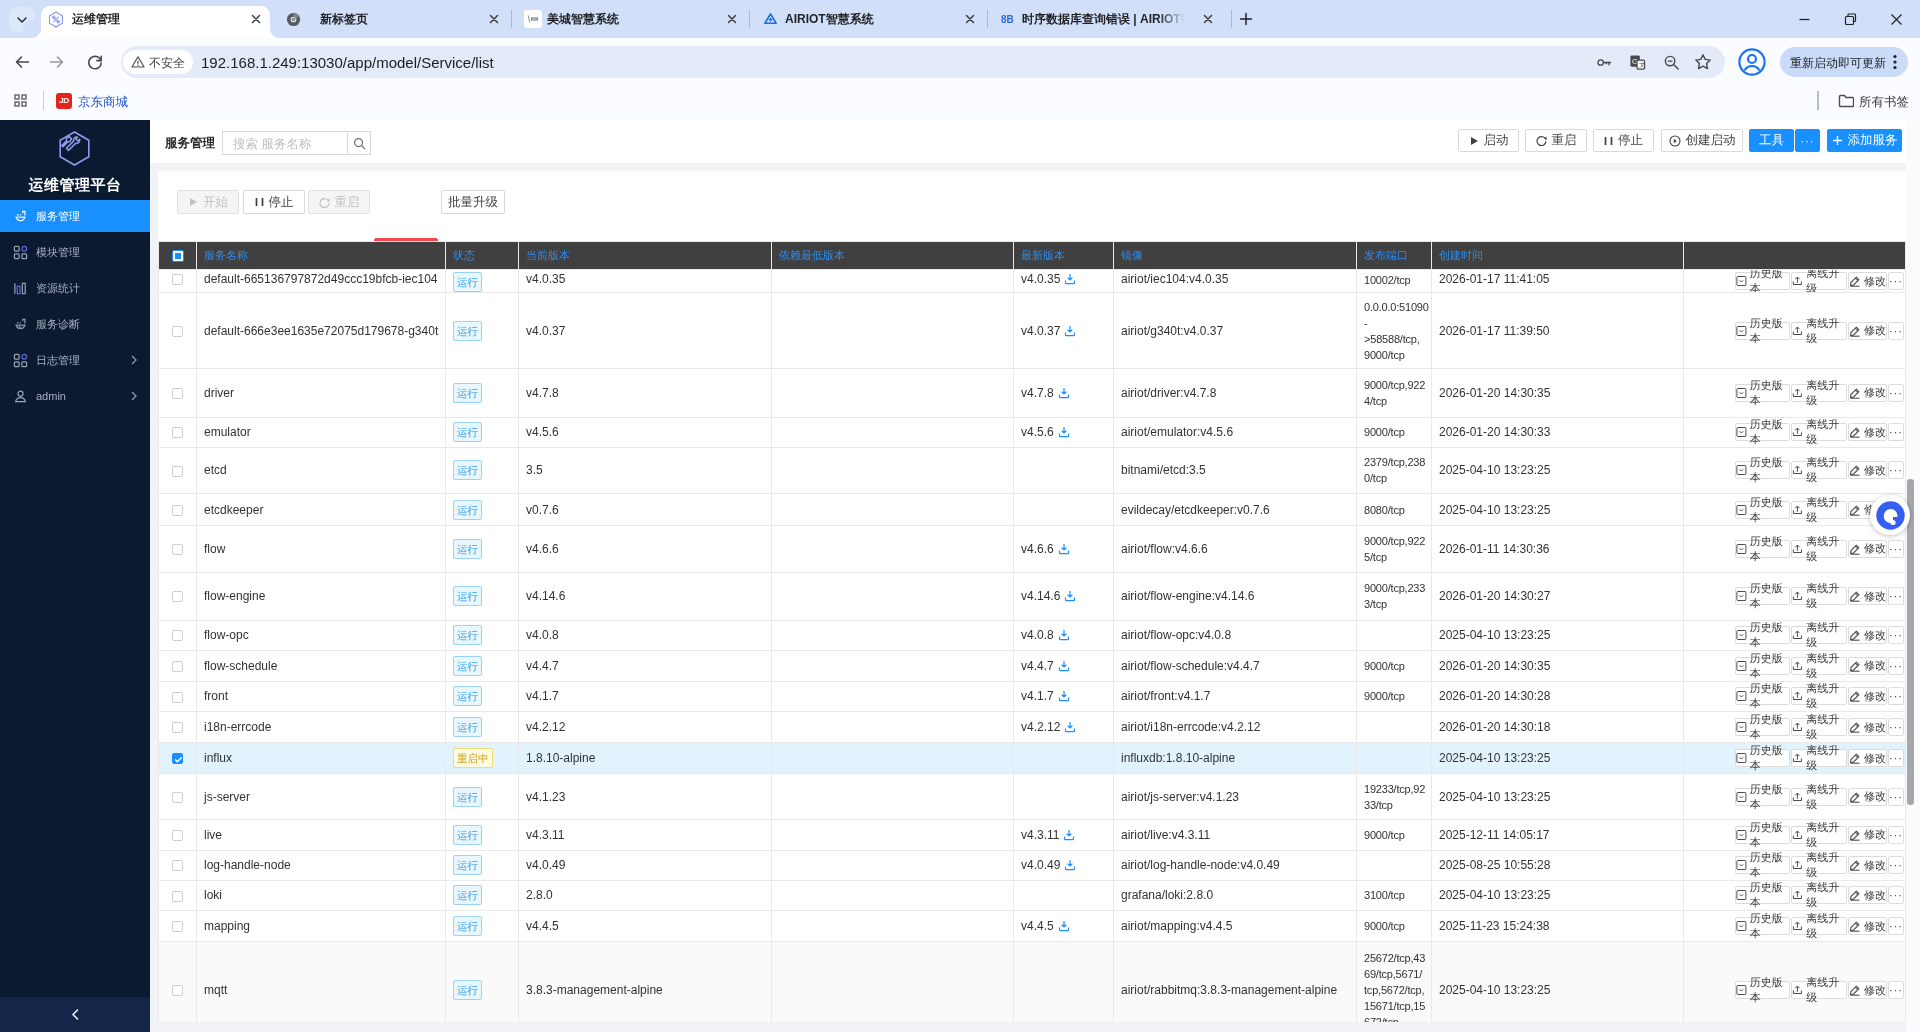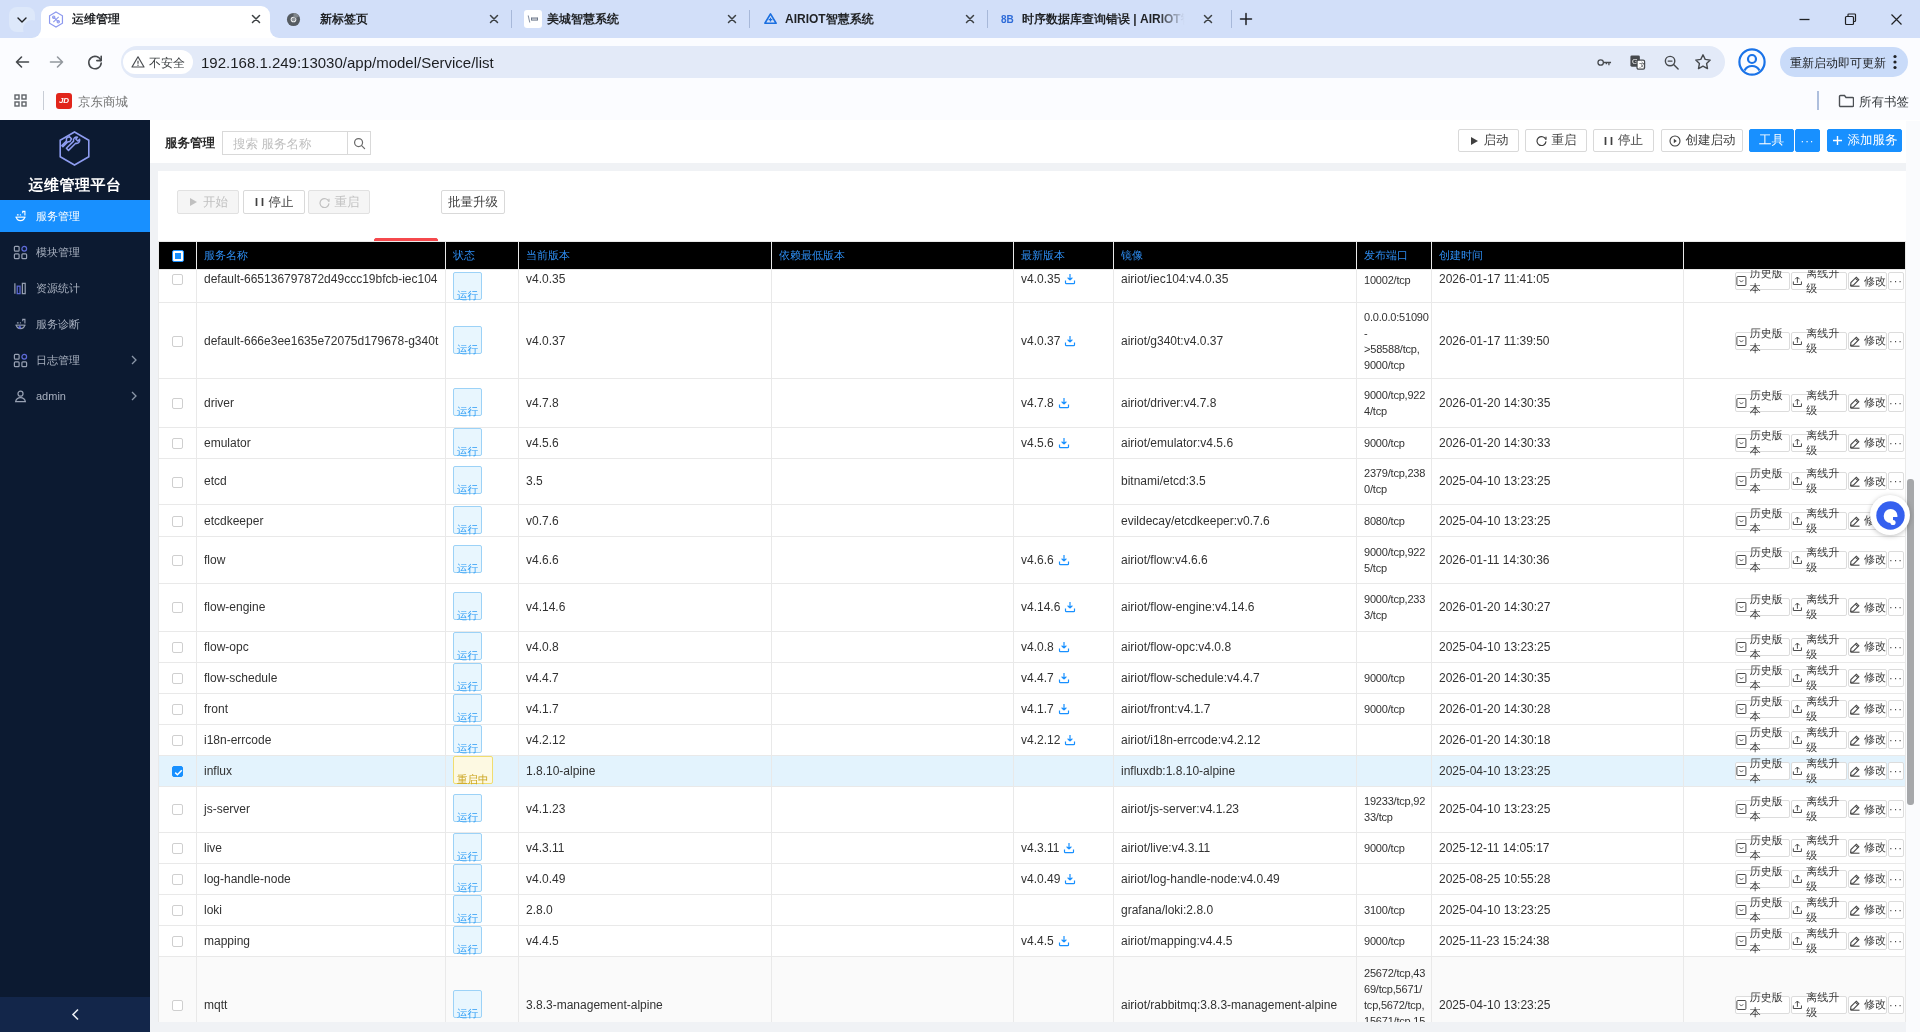--- a/index.html
+++ b/index.html
@@ -29,23 +29,23 @@
 #pghead{left:150px;top:120px;width:1770px;height:43px;background:#fff;}
 #card{left:158px;top:171px;width:1748px;height:851px;background:#fff;}
 .btn{position:absolute;display:flex;align-items:center;justify-content:center;background:#fff;border:1px solid #d9d9d9;border-radius:2px;font-size:12.5px;color:#404040;}
 .btn.dis{background:#f5f5f5;border-color:#e1e1e1;color:#c0c0c0;}
 .btn.red{background:#f5484c;border-color:#f5484c;color:#fff;}
 .btn.blue{background:#1890ff;border-color:#1890ff;color:#fff;}
 
 #tablewrap{left:158px;top:241px;width:1748px;height:781px;overflow:hidden;background:#fff;}
 table{border-collapse:collapse;table-layout:fixed;width:1748px;font-size:12px;color:#323232;}
 th,td{border:1px solid #e9e9e9;padding:0 0 0 7px;vertical-align:middle;text-align:left;font-weight:normal;overflow:hidden;}
-thead th{background:#000000;color:#2d8cf0;height:28px;font-size:11px;}
+thead th{background:#404040;color:#2d8cf0;height:28px;font-size:11px;}
 tbody tr{background:#fff;}
-.badge{display:inline-block;font-size:10.5px;height:20px;line-height:18px;padding:13px 3px;border-radius:2px;background:#e8f6fe;border:1px solid #9cd2f7;color:#2d9cf5;}
+.badge{display:inline-block;font-size:10.5px;height:20px;line-height:18px;padding:0 3px;border-radius:2px;background:#e8f6fe;border:1px solid #9cd2f7;color:#2d9cf5;}
 .badge.warn{background:#fdf9e2;border-color:#f0dd70;color:#c9a21a;}
 .dl{display:inline-block;vertical-align:-2px;margin-left:4px;}
 .acts{display:flex;align-items:center;margin-left:45px;}
 .abtn{display:inline-flex;align-items:center;justify-content:center;height:18px;background:#fff;border:1px solid #dcdcdc;border-radius:2px;font-size:11px;color:#3c3c3c;margin-right:1px;}
 .abtn svg{margin-right:3px;}
 .ports{line-height:16px;font-size:11px;letter-spacing:-0.2px;}
 .vt td{vertical-align:top;padding-top:2px;}
 .cb{display:inline-block;width:11px;height:11px;border:1px solid #cfcfcf;border-radius:2px;background:#fff;vertical-align:middle;}
 </style></head>
 <body>
@@ -208,21 +208,21 @@
   <svg class="abs" style="left:14px;top:14px;" width="13" height="13" viewBox="0 0 13 13">
       <g fill="none" stroke="#5f6368" stroke-width="1.4">
         <rect x="1" y="1" width="4" height="4"></rect>
         <rect x="8" y="1" width="4" height="4"></rect>
         <rect x="1" y="8" width="4" height="4"></rect>
         <rect x="8" y="8" width="4" height="4"></rect>
       </g>
     </svg>
   <div class="abs" style="left:43px;top:11px;width:1px;height:19px;background:#c8cdd6;"></div>
   <div class="abs" style="left:56px;top:13px;width:16px;height:16px;border-radius:3px;background:#e1251b;color:#fff;font-size:8px;font-weight:bold;font-style:italic;text-align:center;line-height:16px;">JD</div>
-  <div class="abs" style="left:78px;top:14px;font-size:12.5px;color:#737373;">京东商城</div>
+  <div class="abs" style="left:78px;top:14px;font-size:12.5px;color:#1d4ed8;">京东商城</div>
   <div class="abs" style="left:1817px;top:11px;width:2px;height:19px;background:#aebfdd;"></div>
   <svg class="abs" style="left:1838px;top:13px;" width="16" height="15" viewBox="0 0 16 15">
       <path d="M1.5 3.5a1 1 0 0 1 1-1h4l1.5 2h6.5a1 1 0 0 1 1 1v7a1 1 0 0 1-1 1h-12a1 1 0 0 1-1-1z" fill="none" stroke="#4b4f54" stroke-width="1.4"></path>
     </svg>
   <div class="abs" style="left:1859px;top:14px;font-size:12.5px;color:#34383c;">所有书签</div>
 </div>
 
 <div class="abs" id="main"></div>
 <div class="abs" id="pghead"></div>
 <div class="abs" style="left:165px;top:135px;font-size:12.5px;font-weight:bold;color:#2a2a2a;">服务管理</div>

